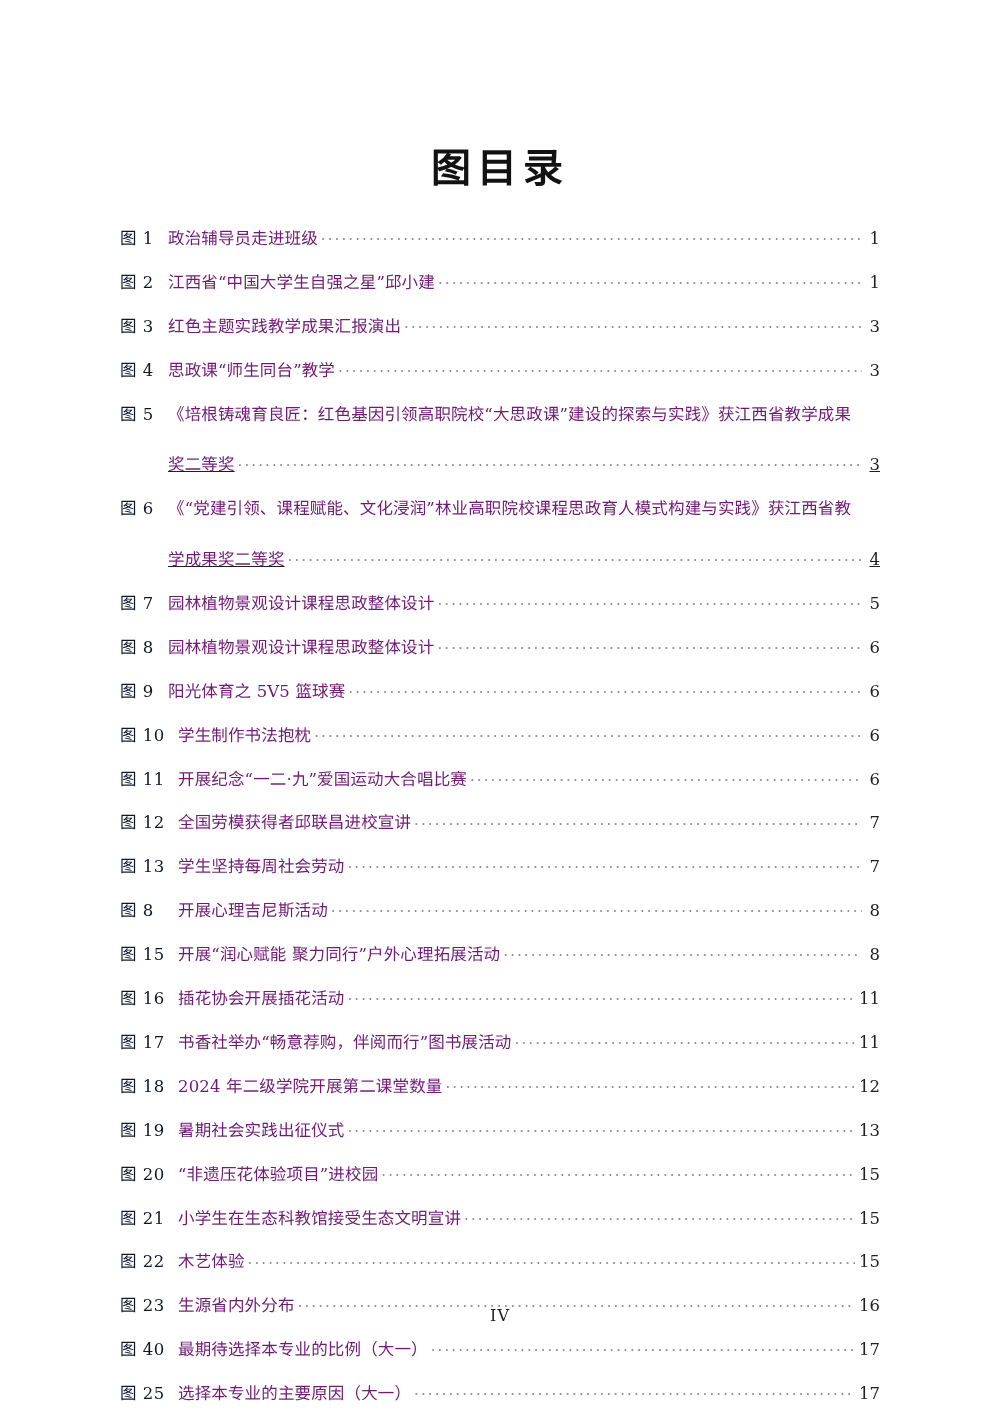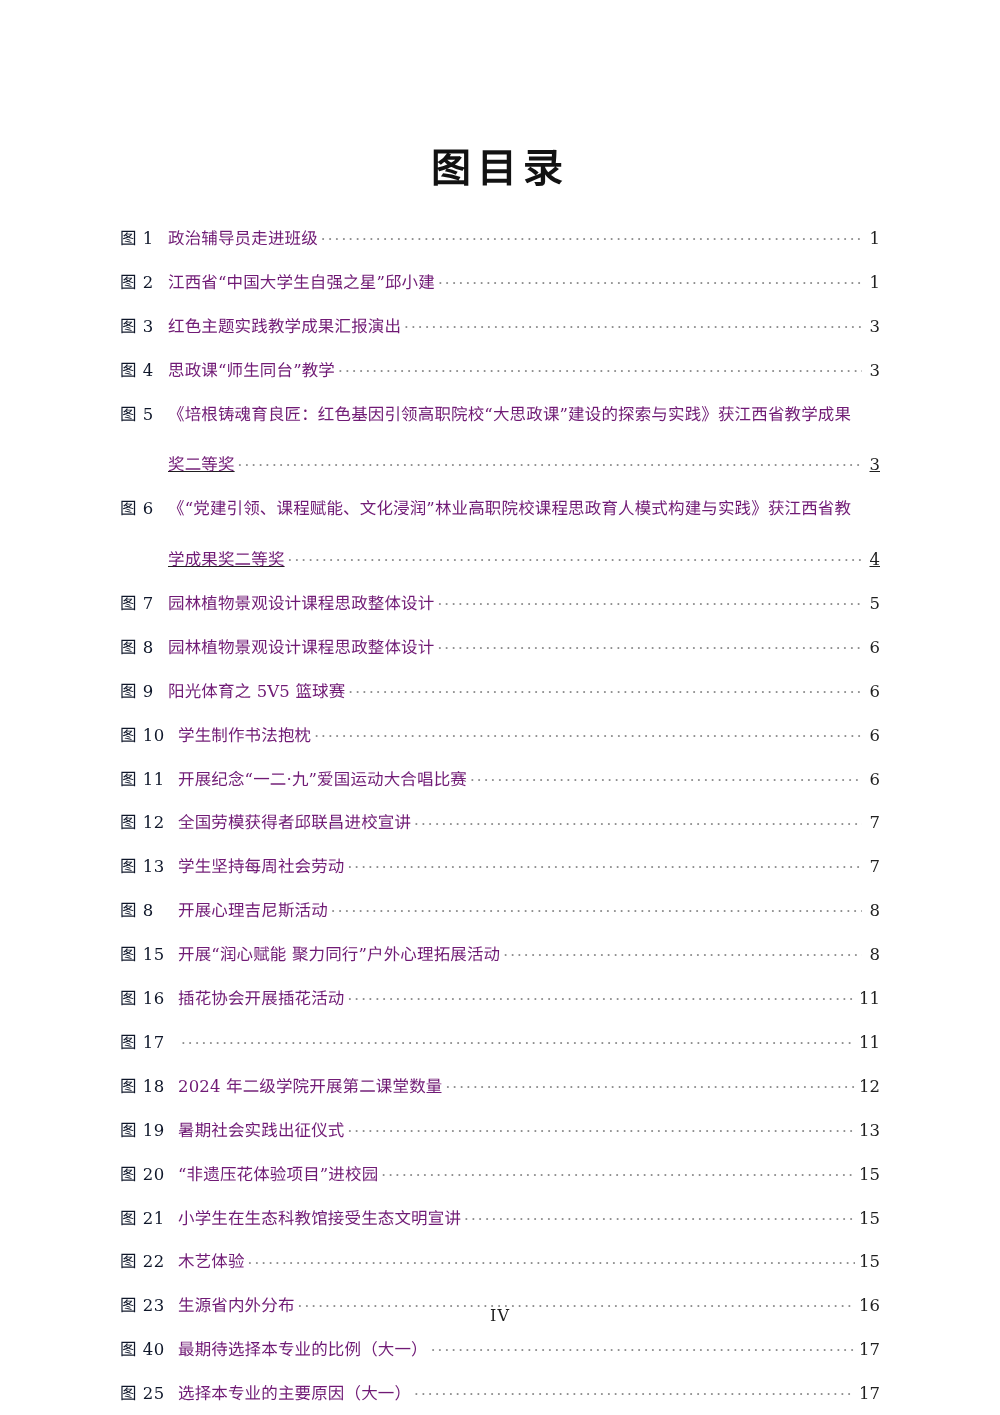--- a/index.html
+++ b/index.html
@@ -315,20 +315,21 @@
             <span class="entry-text">插花协会开展插花活动</span>
             <span class="leader"></span>
             <span class="pageno">11</span>
           </span>
         </div>
       </div>
       <div class="toc-entry">
         <div class="entry-line">
           <span class="fig-label wide">图 17</span>
           <span class="entry-body">
+            <span class="entry-text">书香社举办“畅意荐购，伴阅而行”图书展活动</span>
             <span class="leader"></span>
             <span class="pageno">11</span>
           </span>
         </div>
       </div>
       <div class="toc-entry">
         <div class="entry-line">
           <span class="fig-label wide">图 18</span>
           <span class="entry-body">
             <span class="entry-text">2024 年二级学院开展第二课堂数量</span>

